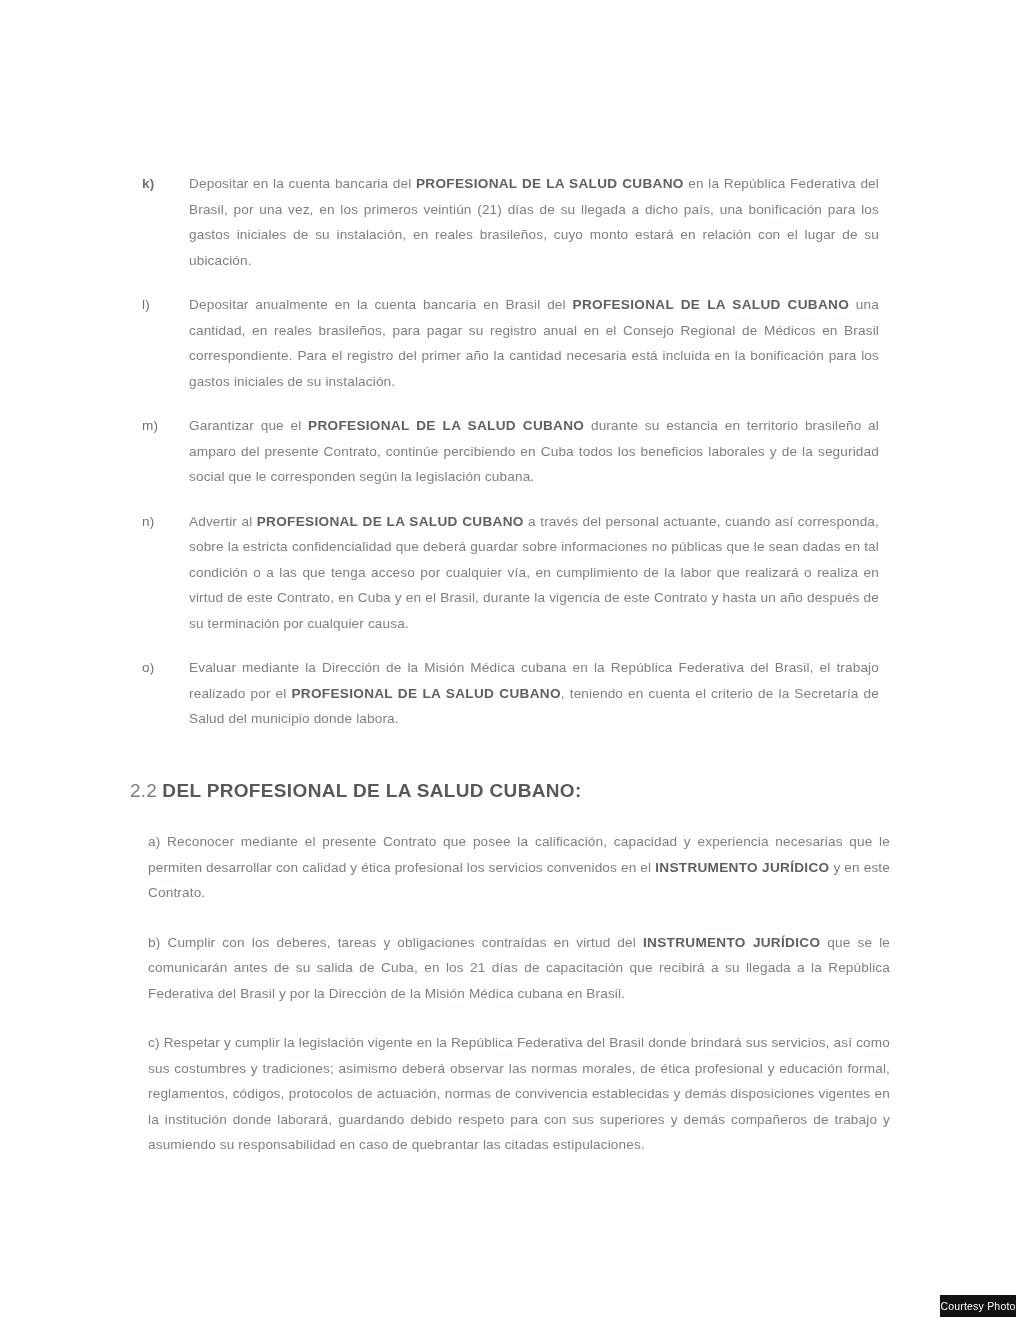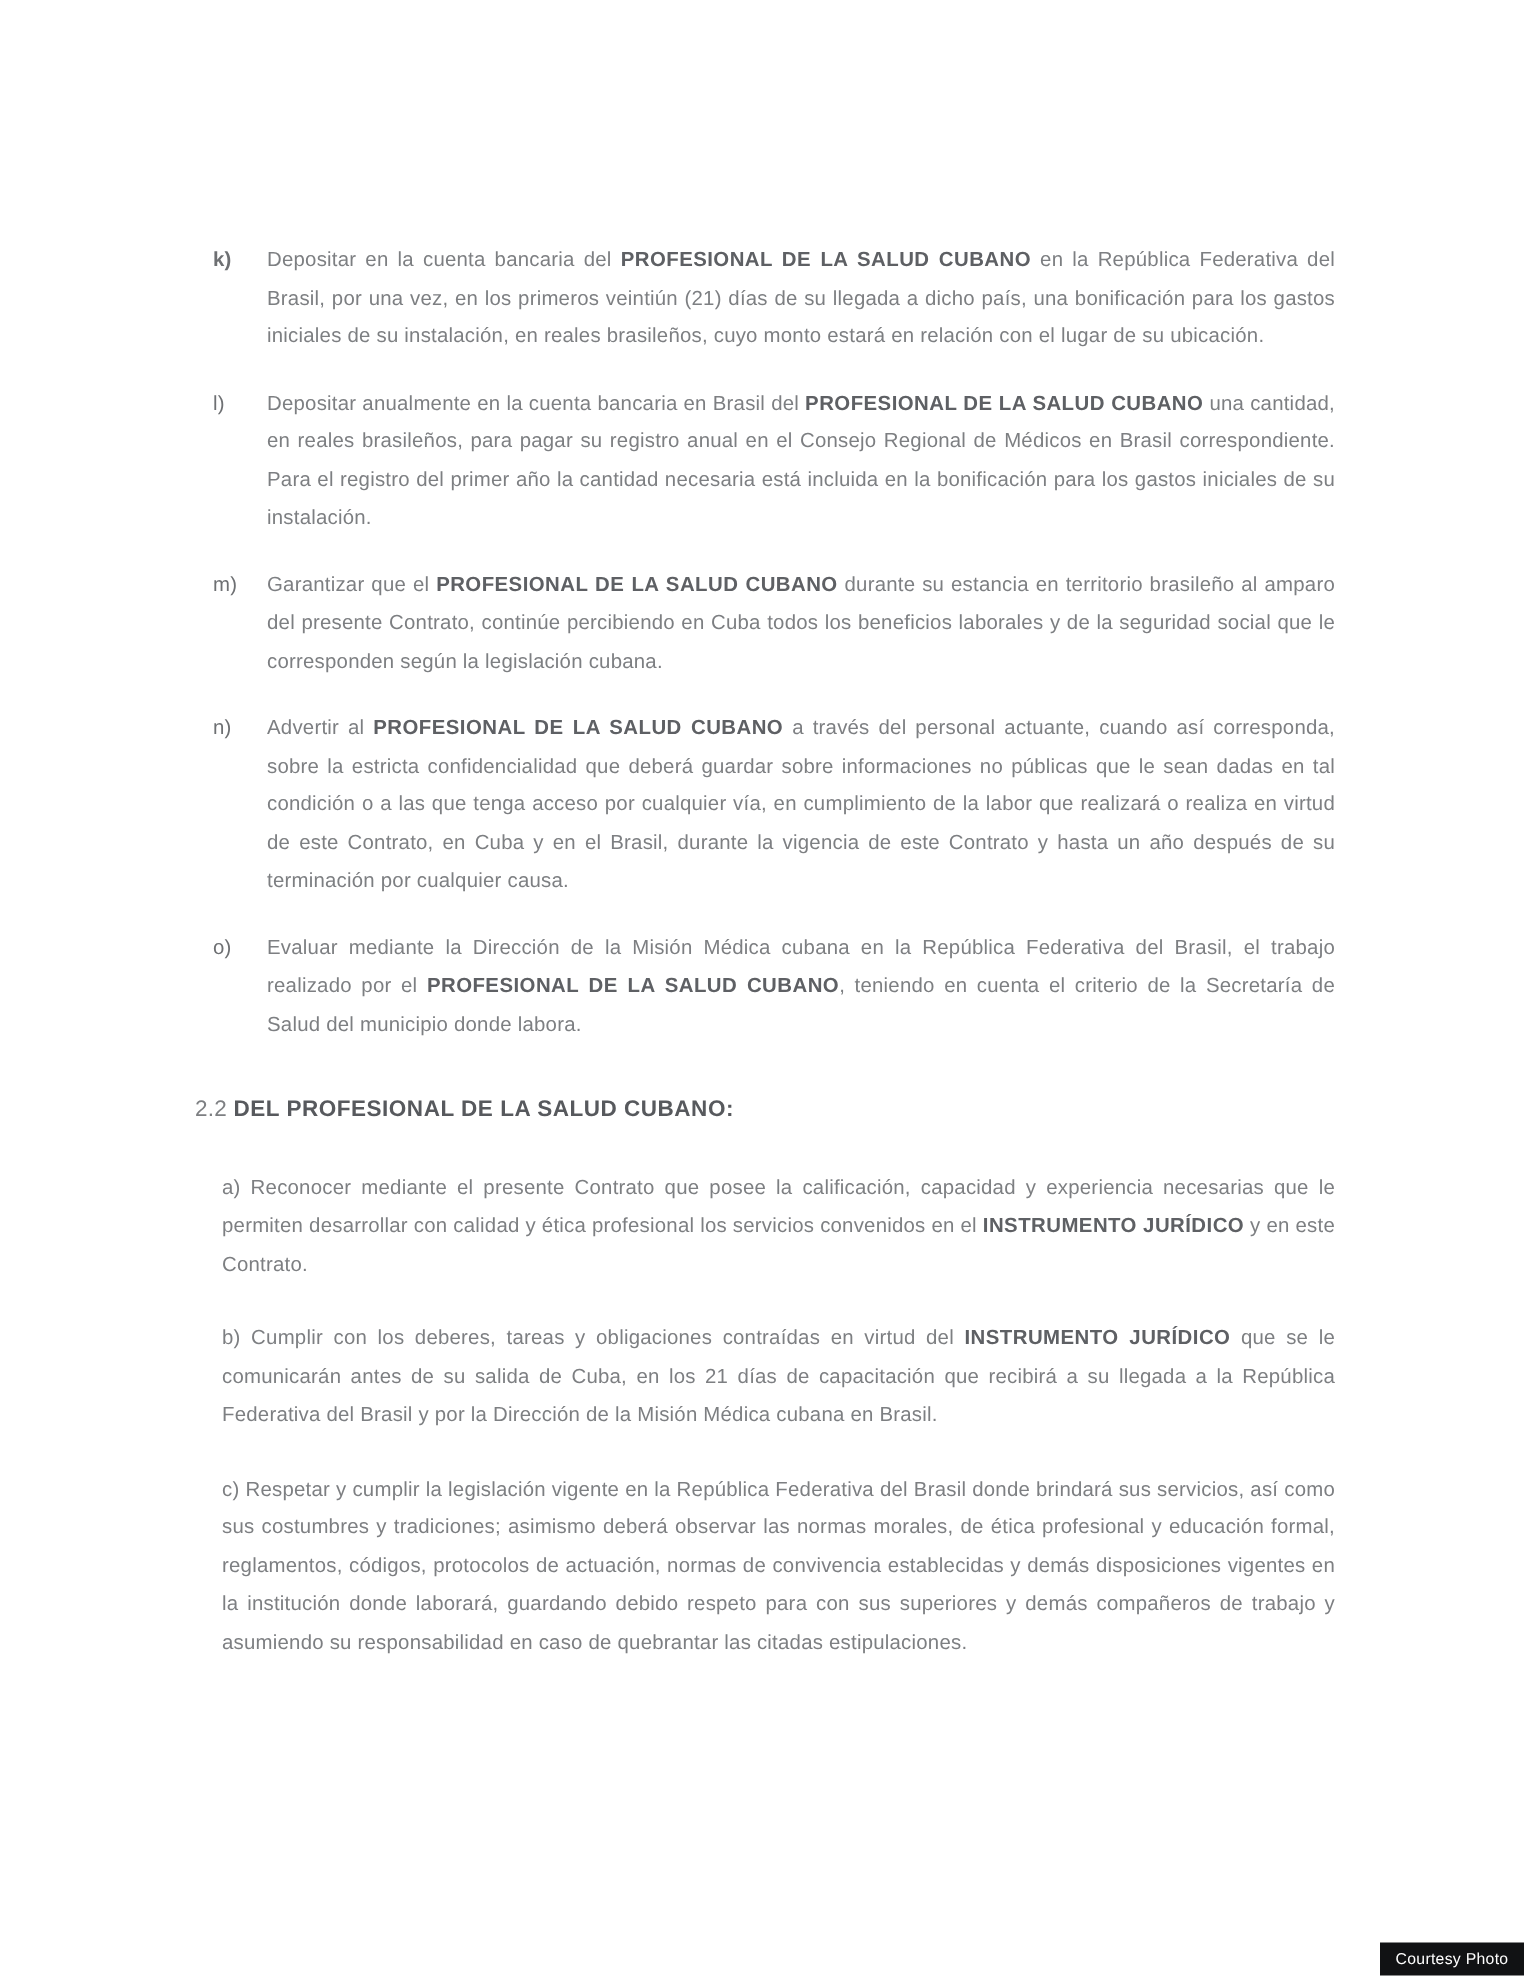--- a/index.html
+++ b/index.html
@@ -45,54 +45,54 @@
     top: 0;
     width: 34px;
     text-align: left;
     font-weight: bold;
     color: #6e7073;
   }
   .item .marker.light {
     font-weight: normal;
   }
   .item p {
-    margin: 0;
+    margin: 11px;
     text-align: justify;
     text-justify: inter-word;
   }
   b, strong {
     font-weight: bold;
     color: #5e6064;
     letter-spacing: 0.3px;
   }
   .section-head {
-    margin-top: 32px;
+    margin-top: 46px;
     margin-bottom: 26px;
-    font-size: 15px;
+    font-size: 19px;
     color: #66686c;
   }
   .section-head .num {
     color: #7d7f82;
   }
   .section-head .ttl {
     font-weight: bold;
     color: #57595d;
     letter-spacing: 0.35px;
   }
   .para {
     margin: 0 0 24px 18px;
     text-align: justify;
     text-justify: inter-word;
   }
   
   .courtesy {
     position: absolute;
     right: 8px;
     bottom: 8px;
-    width: 96px;
+    width: 76px;
     height: 22px;
     background: #111214;
     color: #ffffff;
     font-size: 10.5px;
     line-height: 22px;
     text-align: center;
     letter-spacing: 0.2px;
     font-family: "Liberation Sans", sans-serif;
   }
   .noise-top {

